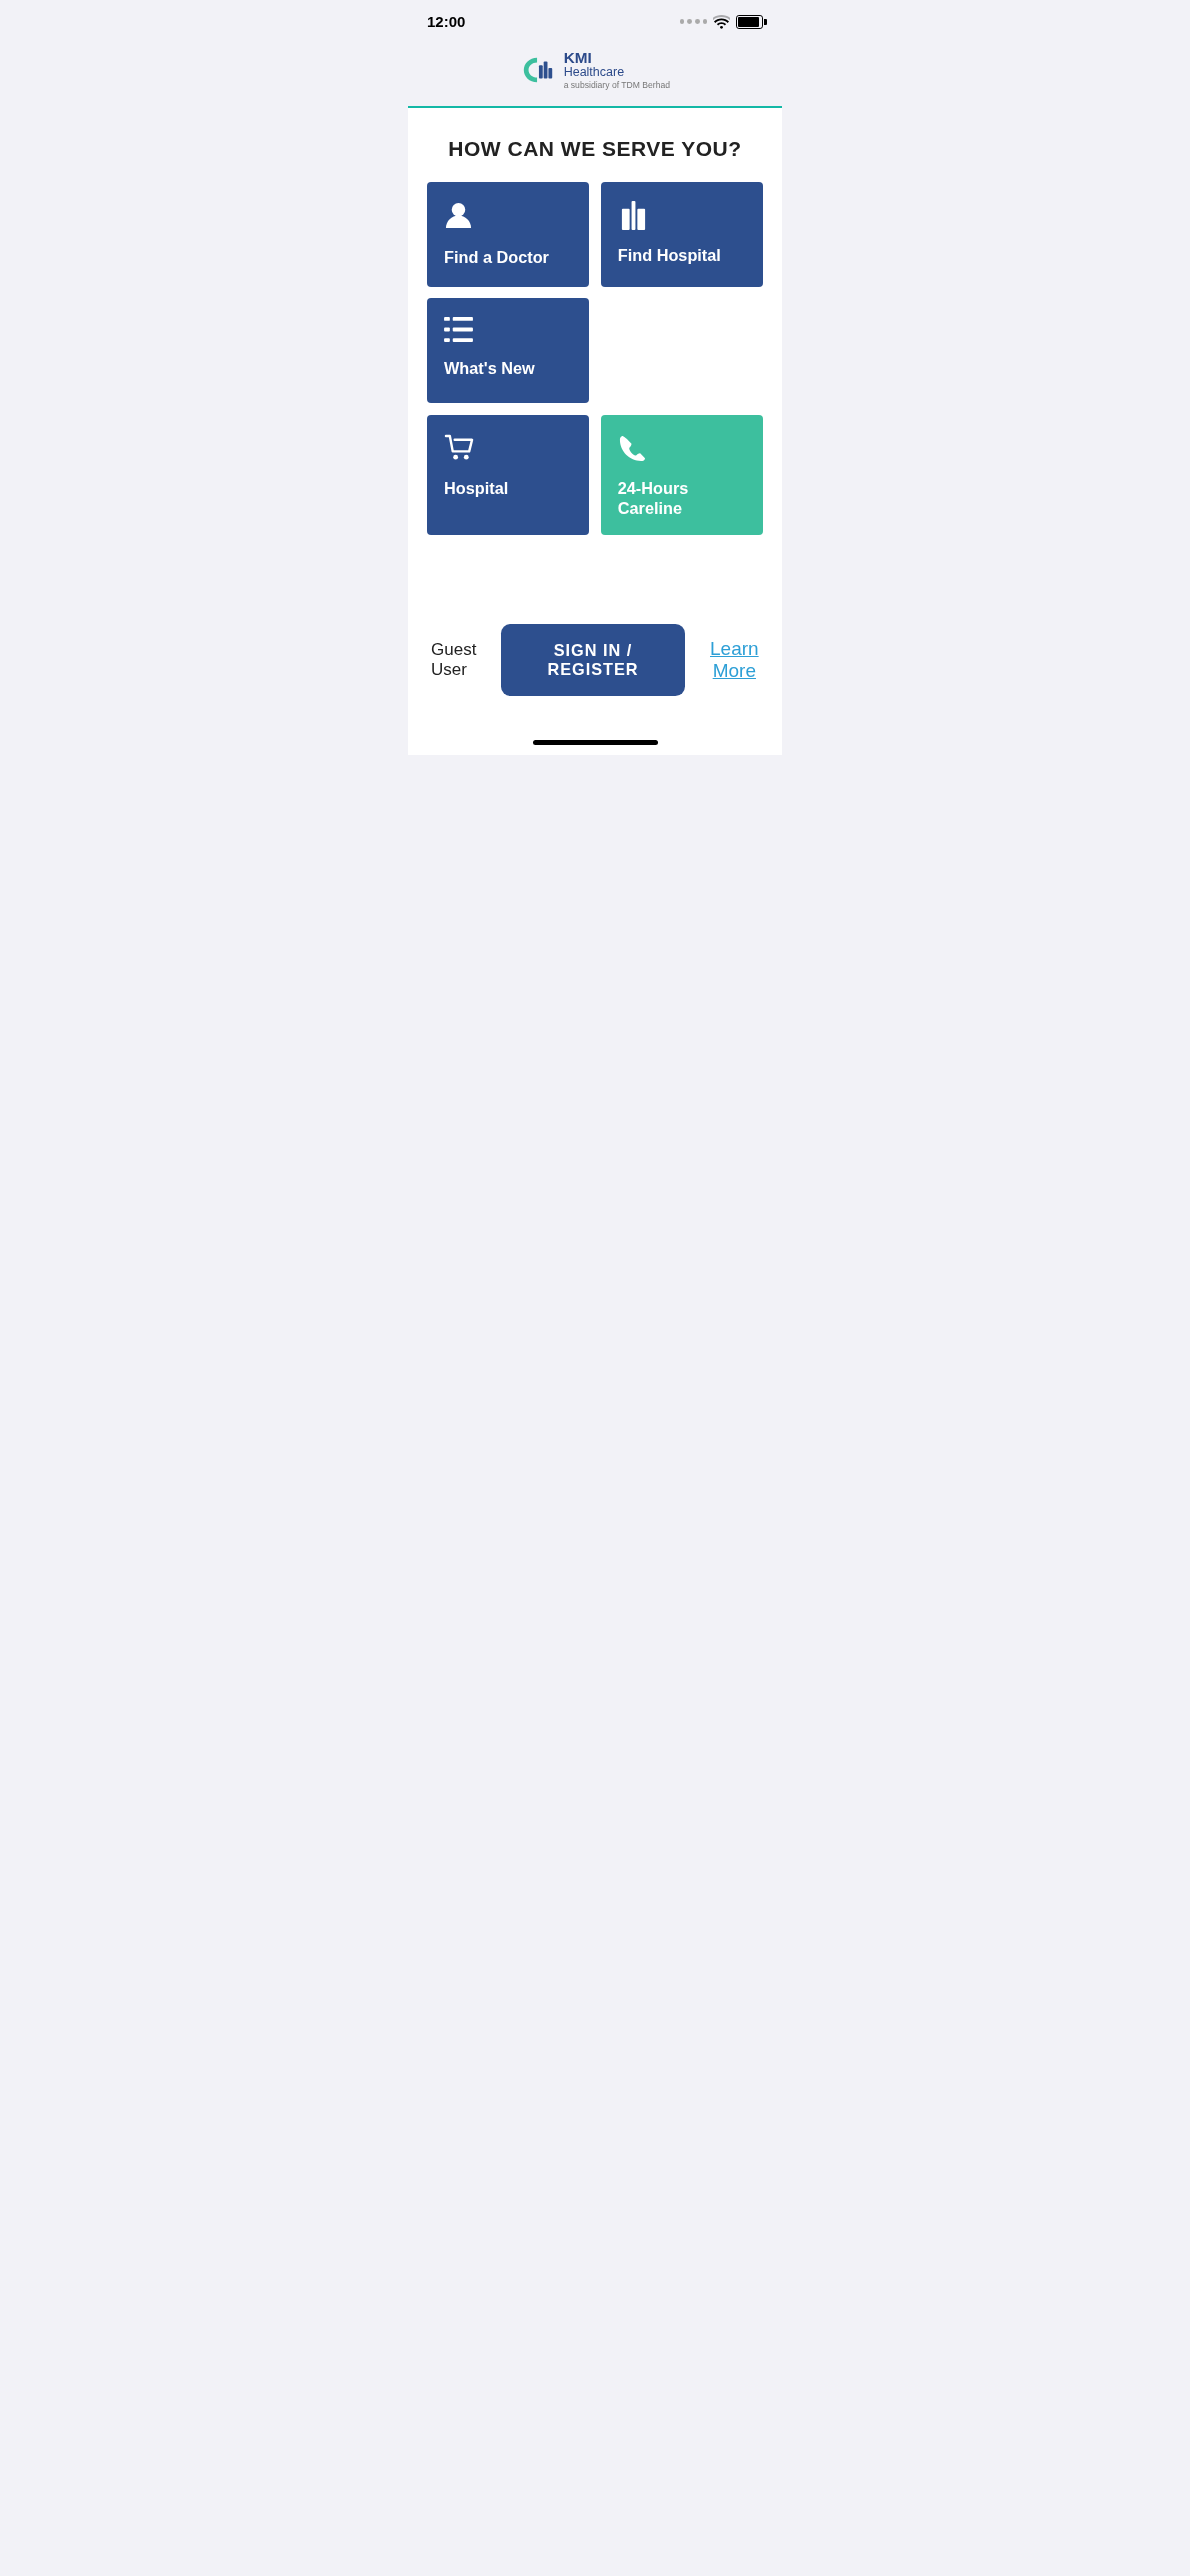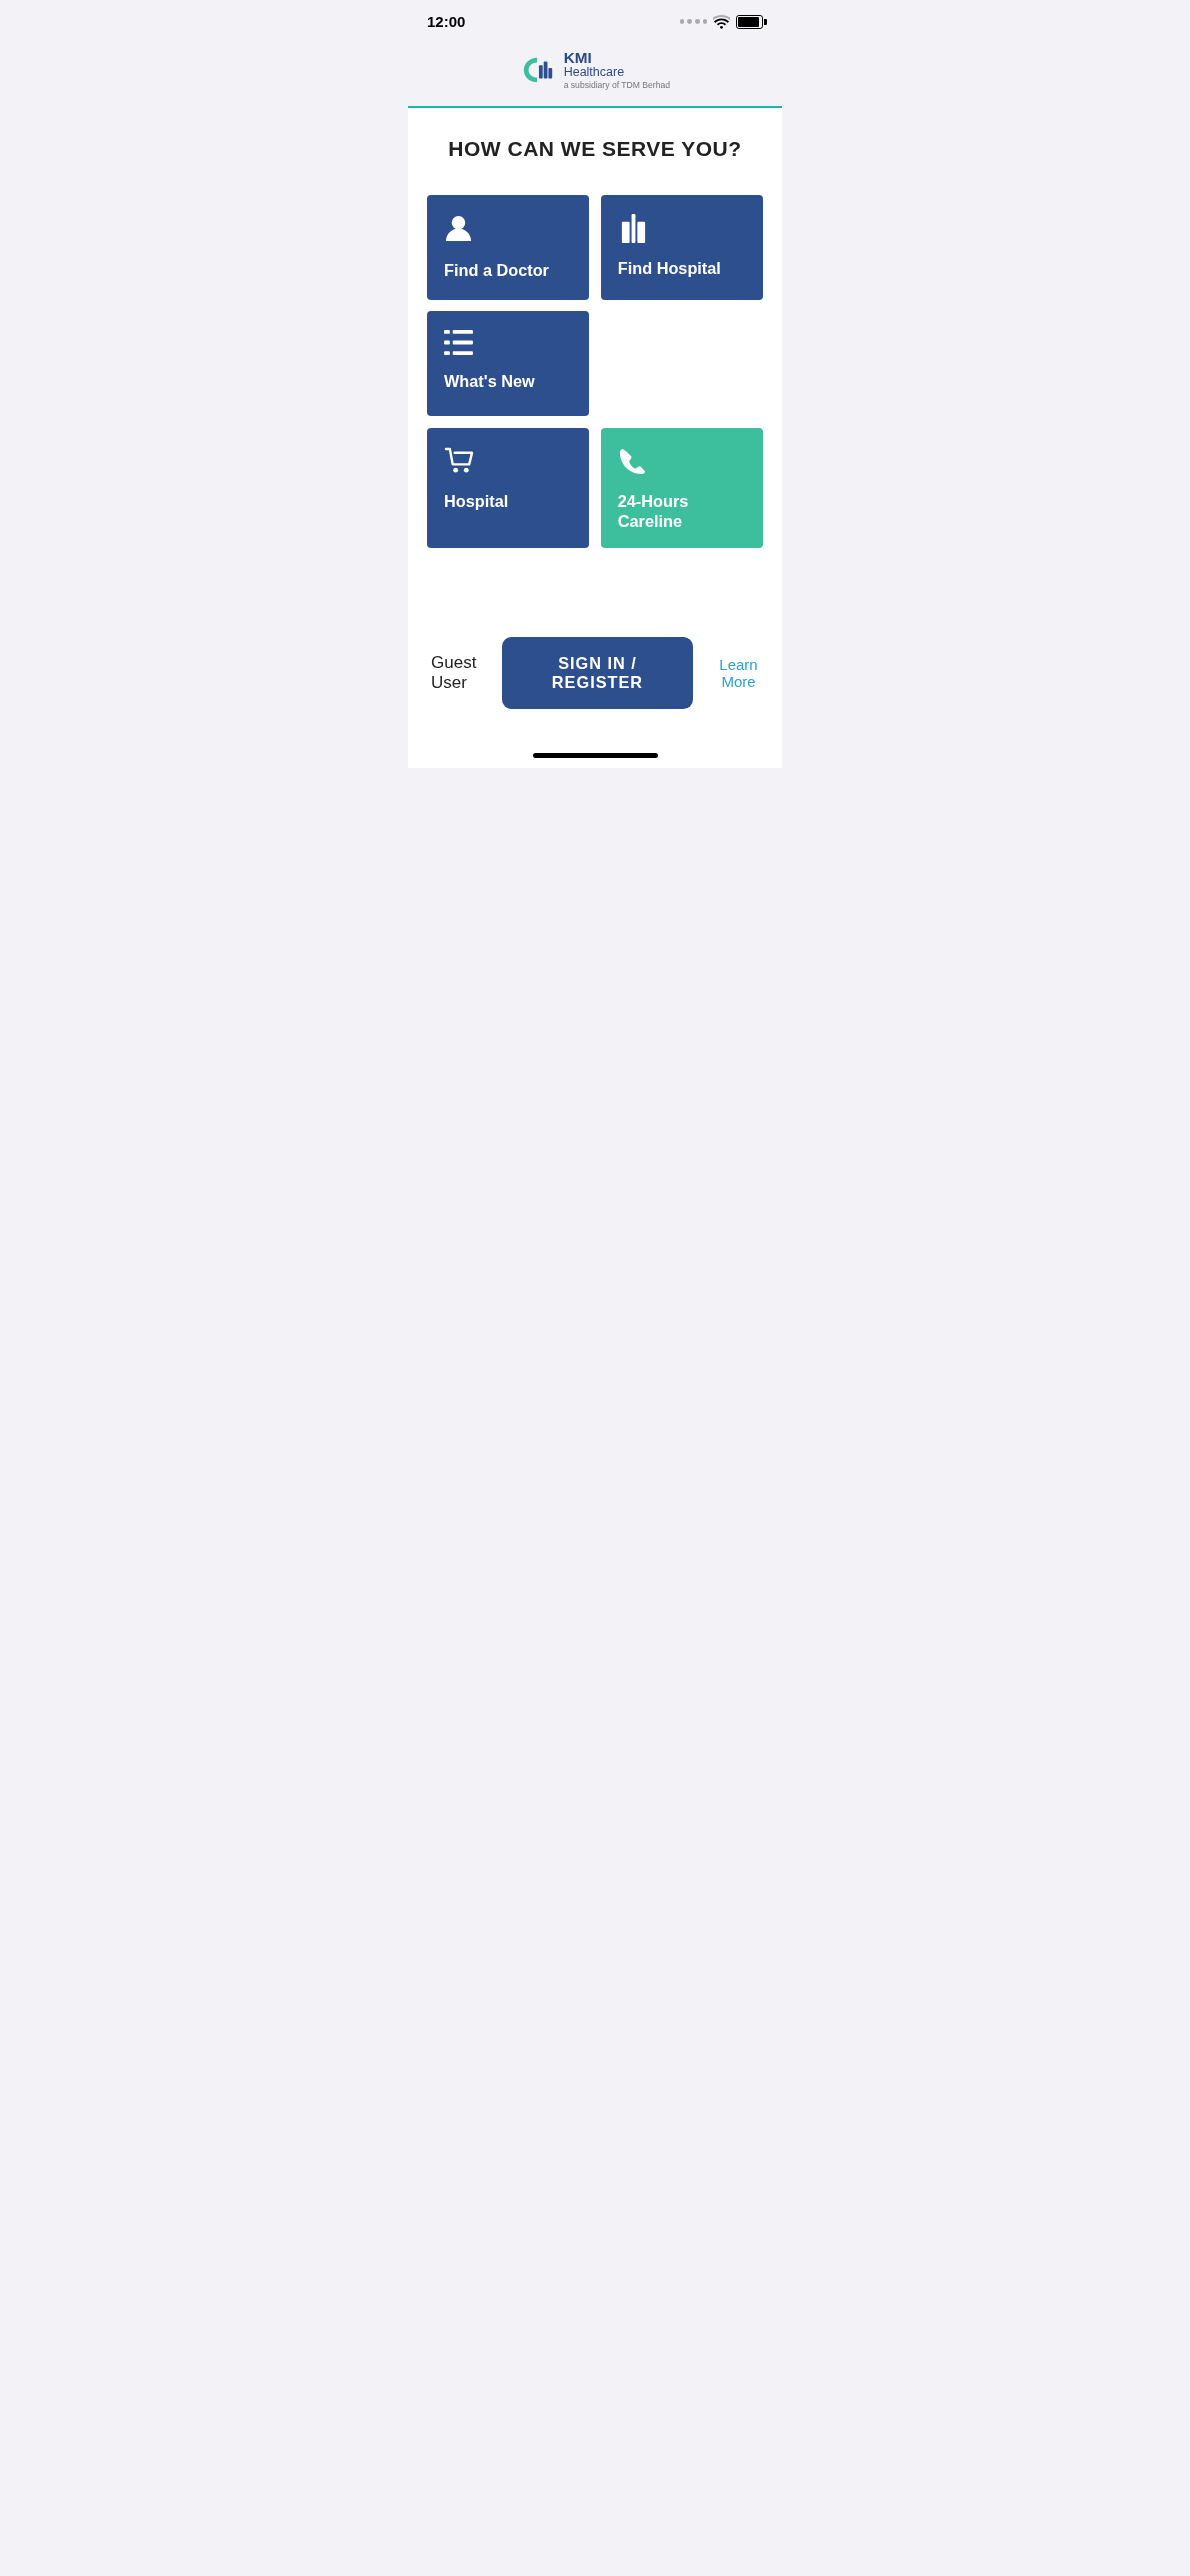--- a/index.html
+++ b/index.html
@@ -113,21 +113,21 @@
       padding: 29px 19px 19px;
       flex: 1;
     }
 
     .page-title {
       text-align: center;
       font-size: 21px;
       font-weight: 800;
       color: #222;
       letter-spacing: 0.5px;
-      margin-bottom: 34px;
+      margin-bottom: 21px;
       text-transform: uppercase;
     }
 
     
     .services-grid {
       display: grid;
       grid-template-columns: 1fr 1fr;
       gap: 11.5px;
       margin-bottom: 11.5px;
     }
@@ -185,21 +185,22 @@
       padding: 17px;
       font-size: 16.3px;
       font-weight: 700;
       letter-spacing: 1px;
       text-transform: uppercase;
       cursor: pointer;
     }
 
     .learn-more-link {
       color: #2d9fd6;
-      font-size: 15px;
+      font-size: 19px;
+      text-decoration: underline;
       cursor: pointer;
       background: none;
       border: none;
     }
 
     
     .home-indicator {
       display: flex;
       justify-content: center;
       padding: 15.3px 0 9.6px;

